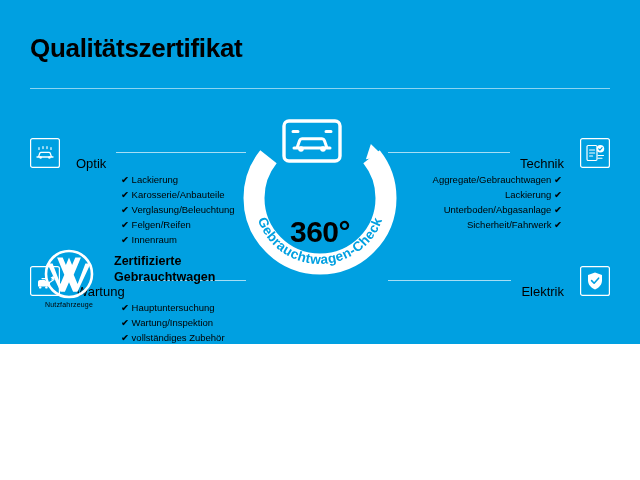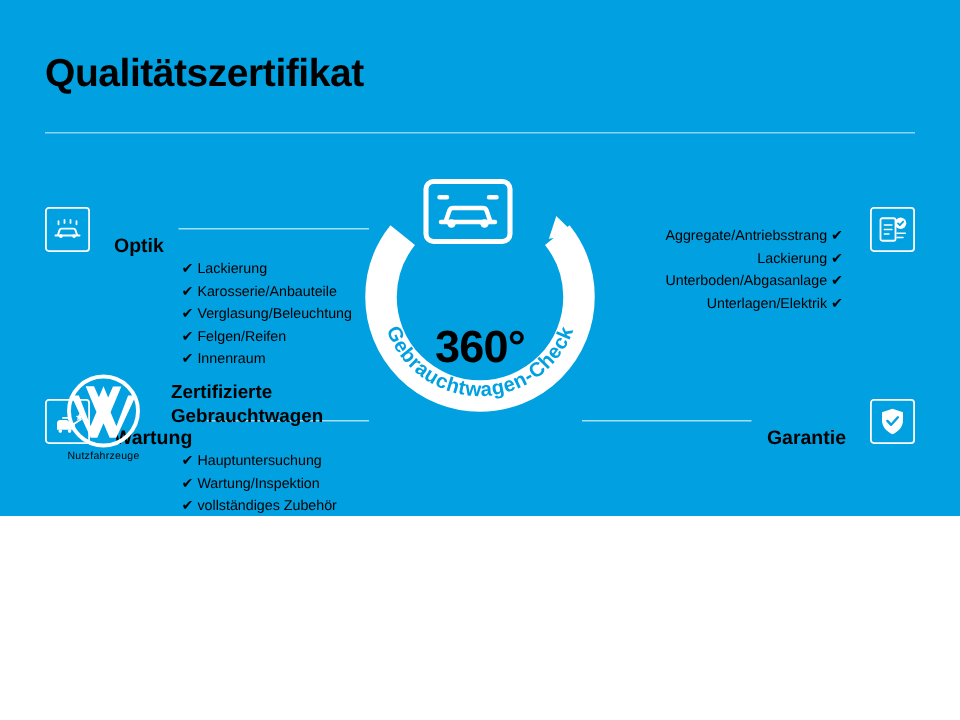--- a/index.html
+++ b/index.html
@@ -40,21 +40,21 @@
   .section {
     position: absolute;
   }
   .sec-head {
     display: flex;
     align-items: center;
     height: 22px;
   }
   .sec-title {
     font-size: 13px;
-    font-weight: bold;
+    font-weight: normal;
     white-space: nowrap;
     margin-top: 23px;
   }
   .sec-rule {
     flex: 1 1 auto;
     height: 1px;
     background: rgba(255,255,255,0.65);
   }
   .sec-list {
     list-style: none;
@@ -217,32 +217,36 @@
       <span class="sec-rule"></span>
     </div>
     <ul class="sec-list">
       <li><span class="check">✔</span> <span>Hauptuntersuchung</span></li>
       <li><span class="check">✔</span> <span>Wartung/Inspektion</span></li>
       <li><span class="check">✔</span> <span>vollständiges Zubehör</span></li>
     </ul>
   </div>
 
   <div class="section right" id="sec-technik">
+    <div class="sec-head">
+      <span class="sec-rule"></span>
+      <span class="sec-title">Technik</span>
+    </div>
     <ul class="sec-list">
-      <li><span>Aggregate/Antriebsstrang</span> <span class="check">✔</span></li>
+      <li><span>Aggregate/Gebrauchtwagen</span> <span class="check">✔</span></li>
       <li><span>Lackierung</span> <span class="check">✔</span></li>
       <li><span>Unterboden/Abgasanlage</span> <span class="check">✔</span></li>
-      <li><span>Unterlagen/Elektrik</span> <span class="check">✔</span></li>
+      <li><span>Sicherheit/Fahrwerk</span> <span class="check">✔</span></li>
     </ul>
   </div>
 
   <div class="section right" id="sec-garantie">
     <div class="sec-head">
       <span class="sec-rule"></span>
-      <span class="sec-title">Garantie</span>
+      <span class="sec-title">Elektrik</span>
     </div>
   </div>
 
   <div id="badge">
     <svg width="176" height="176" viewBox="0 0 176 176">
       <defs>
         <path id="arcpath" d="M 22,88 A 66,66 0 1 0 154,88" fill="none"></path>
       </defs>
 
       <circle cx="88" cy="88" r="66" fill="none" stroke="#ffffff" stroke-width="21" stroke-dasharray="296 119" stroke-dashoffset="-59" transform="rotate(-90 88 88)" stroke-linecap="butt"></circle>

